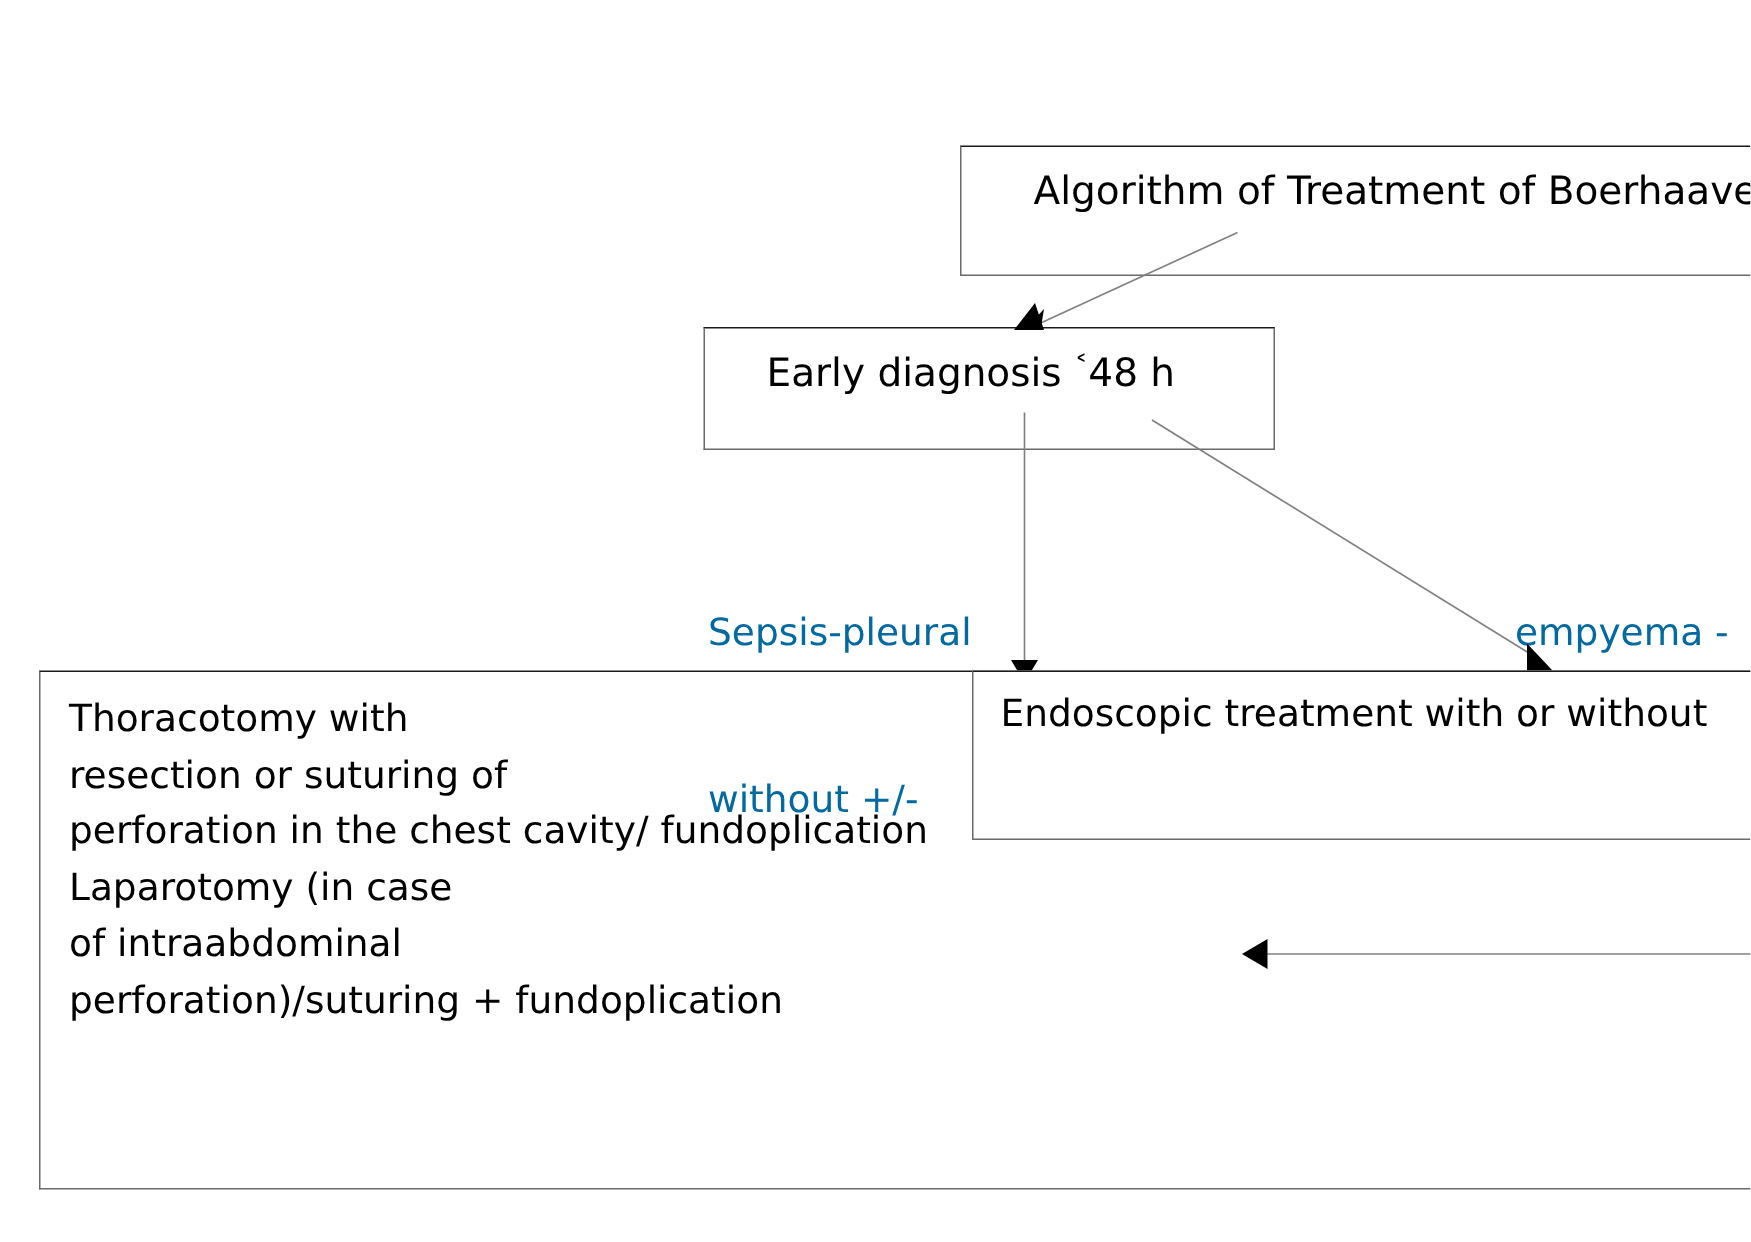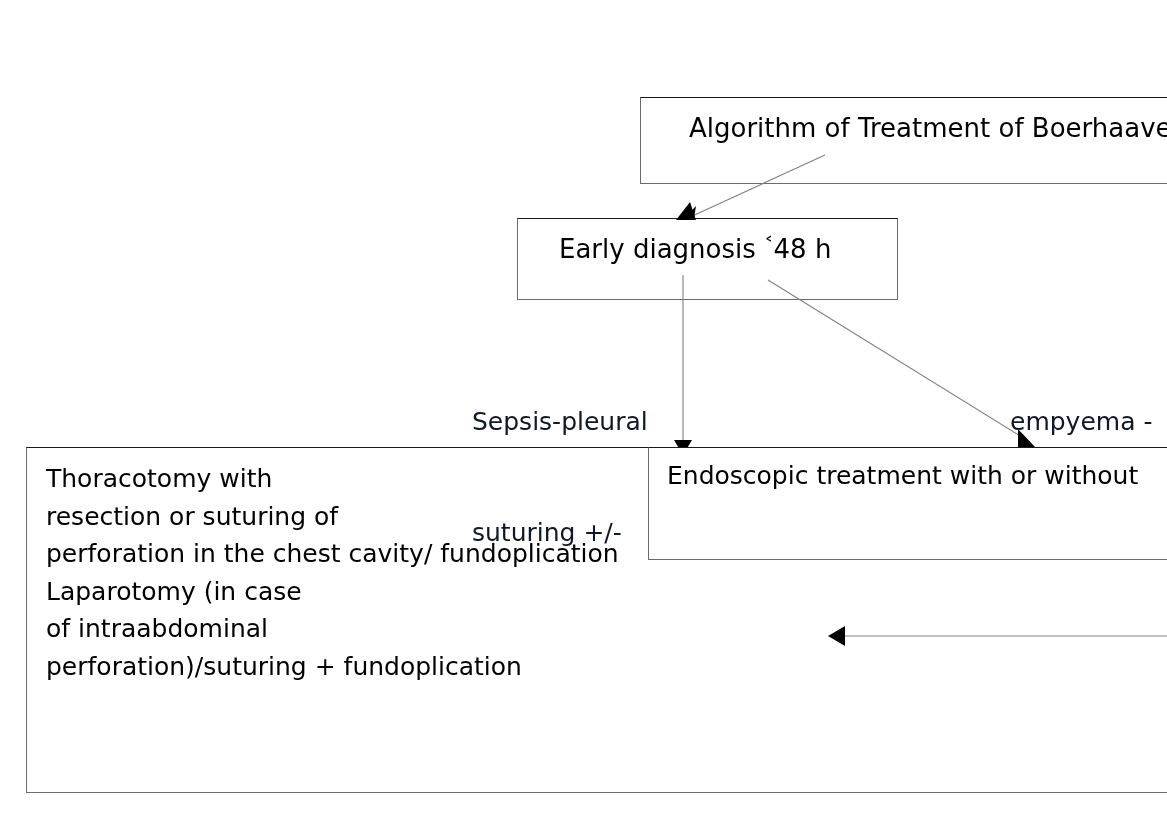--- a/index.html
+++ b/index.html
@@ -49,21 +49,20 @@
   }
   #title-box .node-text { font-size: 26px; }
 
   
   #early-box {
     left: 469px;
     top: 218px;
     width: 381px;
     height: 82px;
     padding: 11px 0 0 41px;
-    margin-left: 48px;
   }
   #early-box .node-text { font-size: 26px; }
   .lt-glyph {
     font-size: 19px;
     vertical-align: 6px;
     letter-spacing: 0;
   }
 
   
   #thoracotomy-box {
@@ -96,21 +95,21 @@
     top: 99px;
     font-size: 25px;
     white-space: pre;
   }
 
   
   .edge-label {
     position: absolute;
     font-size: 25px;
     line-height: 37px;
-    color: #0f172a;
+    color: #0369a1;
     white-space: pre;
     z-index: 2;
   }
   #label-left  { left: 472px; top: 329px; }
   #label-right { left: 1010px; top: 329px; }
 
   
   .connector { position: absolute; z-index: 2; overflow: visible; }
   #conn-title-early   { left: 660px;  top: 150px; width: 170px; height: 75px; }
   #conn-early-thor    { left: 660px;  top: 275px; width: 50px;  height: 180px; }
@@ -128,21 +127,21 @@
   <div class="node" id="title-box">
     <span class="node-text">Algorithm of Treatment of Boerhaave Syndrome</span>
   </div>
 
   <div class="node" id="early-box">
     <span class="node-text"><span>Early diagnosis </span><span class="lt-glyph">˂</span><span>48 h</span></span>
   </div>
 
   <div class="edge-label" id="label-left">
     <div>Sepsis-pleural</div>
-    <div>suturing +/-</div>
+    <div>without +/-</div>
   </div>
 
   <div class="edge-label" id="label-right">
     <div>empyema -</div>
   </div>
 
   <div class="node" id="thoracotomy-box">
     <div class="node-text">Thoracotomy with</div>
     <div class="node-text">resection or suturing of</div>
     <div class="node-text">perforation in the chest cavity/ fundoplication</div>

